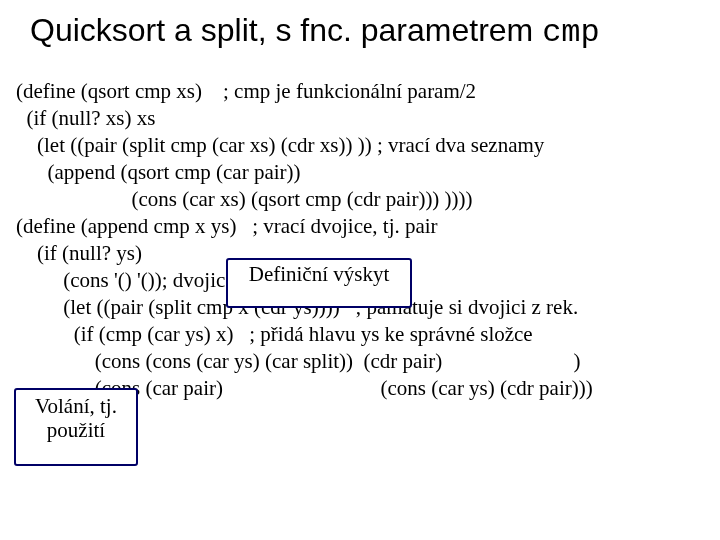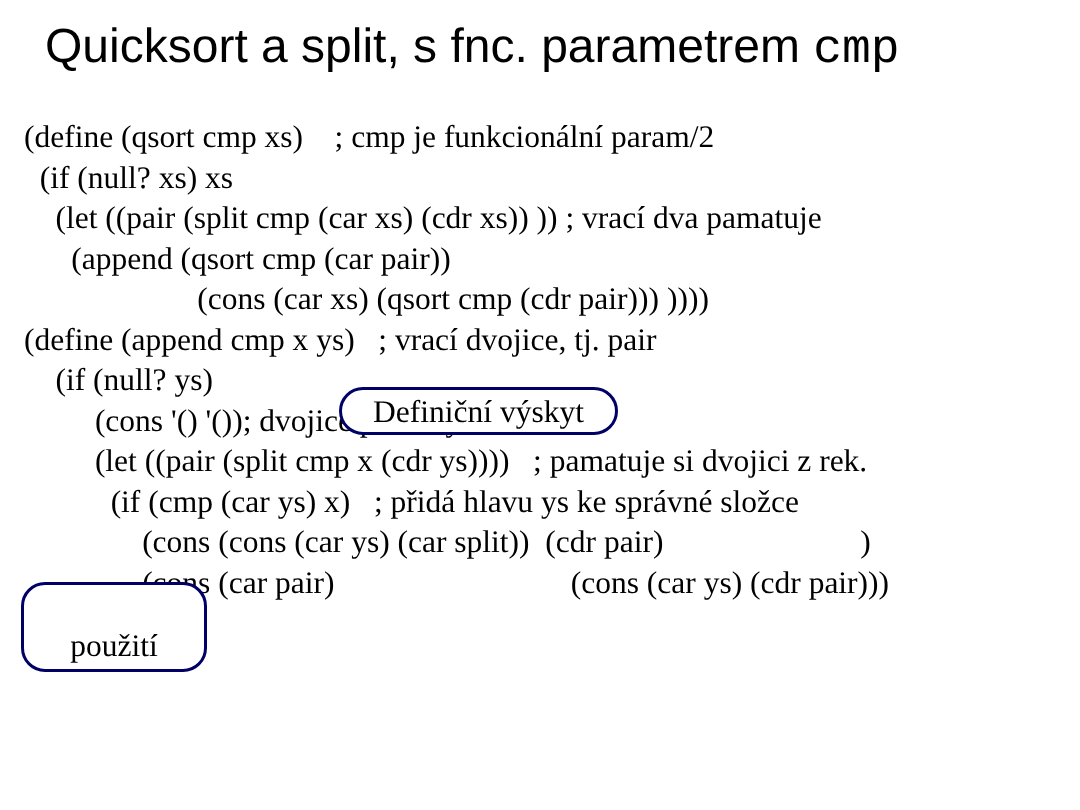--- a/index.html
+++ b/index.html
@@ -36,56 +36,56 @@
     right: 12px;
     font-size: 21px;
     line-height: 27px;
     white-space: pre;
   }
   .u { }
   .callout {
     position: absolute;
     background: #fff;
     border: 2.5px solid #000066;
-    border-radius: 16px;
+    border-radius: 3px;
     font-size: 21px;
     line-height: 24px;
-    padding: 2px 10px 2px 10px;
+    padding: 2px 10px 20px 10px;
     text-align: center;
   }
   #c1 { top: 258px; left: 226px; width: 162px; }
   #c2 { top: 296px; left: 408px; width: 202px; text-decoration: underline; padding-top:4px; padding-bottom:4px;}
   #c3 { top: 388px; left: 14px;  width: 100px; height: 50px; padding-top:4px;}
 </style>
 </head>
 <body>
 
 <div class="slide">
 
   <div class="title">
     <span>Quicksort a split, s fnc. parametrem </span><span class="mono">cmp</span>
   </div>
 
   <div class="code"><span>(define (qsort cmp xs)    ; cmp je funkcionální param/2</span>
 <span>  (if (null? xs) xs</span>
-<span>    (let ((pair (</span><span class="u">split</span><span> cmp (car xs) (cdr xs)) )) ; vrací dva pamatuje</span>
+<span>    (let ((pair (</span><span class="u">split</span><span> cmp (car xs) (cdr xs)) )) ; vrací dva seznamy</span>
 <span>      (append (qsort cmp (car pair))</span>
 <span>                      (cons (car xs) (qsort cmp (cdr pair))) ))))</span>
 <span>(define (append </span><span class="u">cmp</span><span> x ys)   ; vrací dvojice, tj. pair</span>
 <span>    (if (null? ys)</span>
 <span>         (cons '() '()); dvojice prázdných</span>
 <span>         (let ((pair (split cmp x (cdr ys))))   ; pamatuje si dvojici z rek.</span>
 <span>           (if (</span><span class="u">cmp</span><span> (car ys) x)   ; přidá hlavu ys ke správné složce</span>
 <span>               (cons (cons (car ys) (car split))  (cdr pair)                         )</span>
 <span>               (cons (car pair)                              (cons (car ys) (cdr pair)))</span>
 <span>)   )    )  )</span></div>
 
   <div id="c1" class="callout">
     <span class="u">Definiční výskyt</span>
   </div>
 
 
   <div id="c3" class="callout">
-    <br>
+    <span>Volání, tj.</span><br>
     <span>použití</span>
   </div>
 
 </div>
 
 </body></html>

